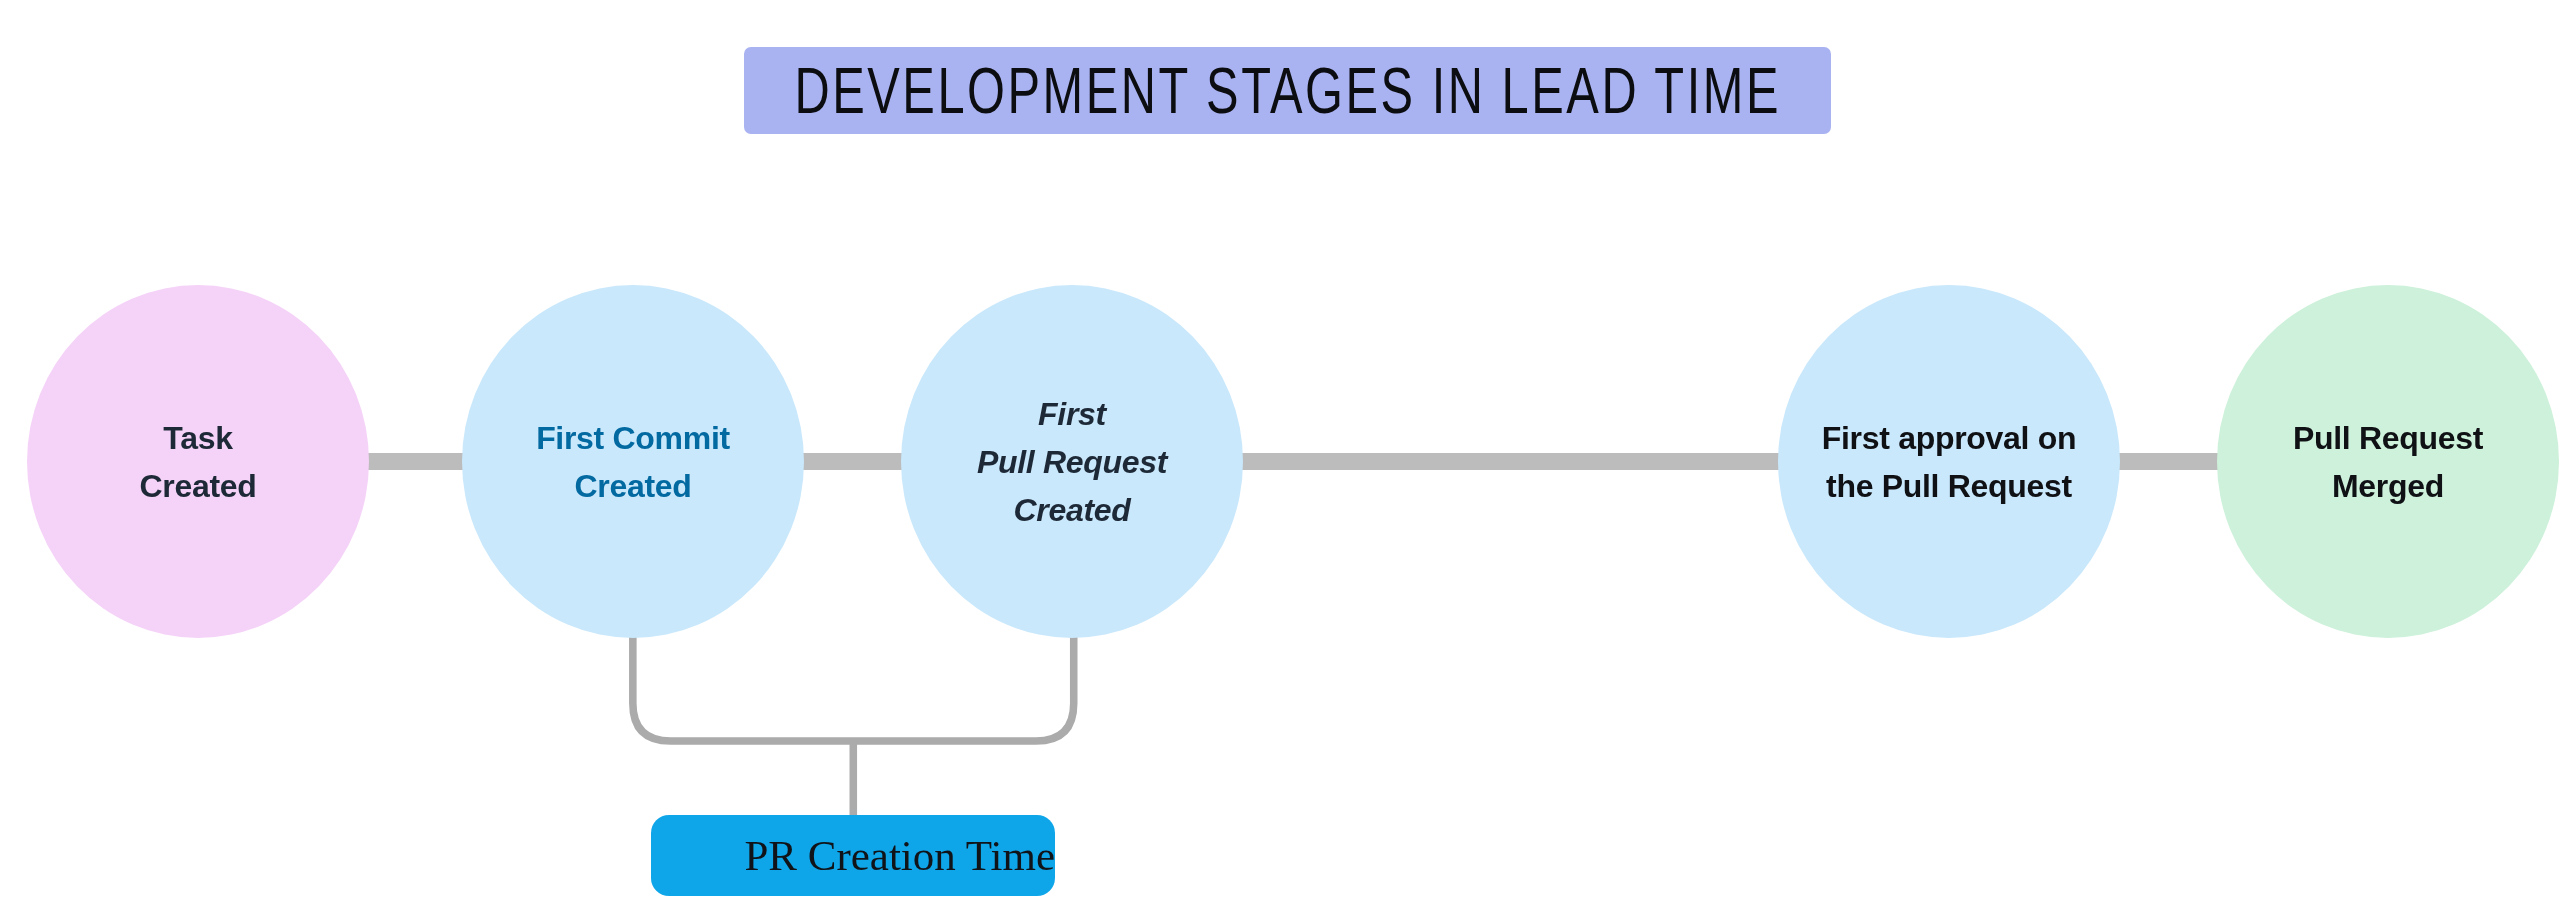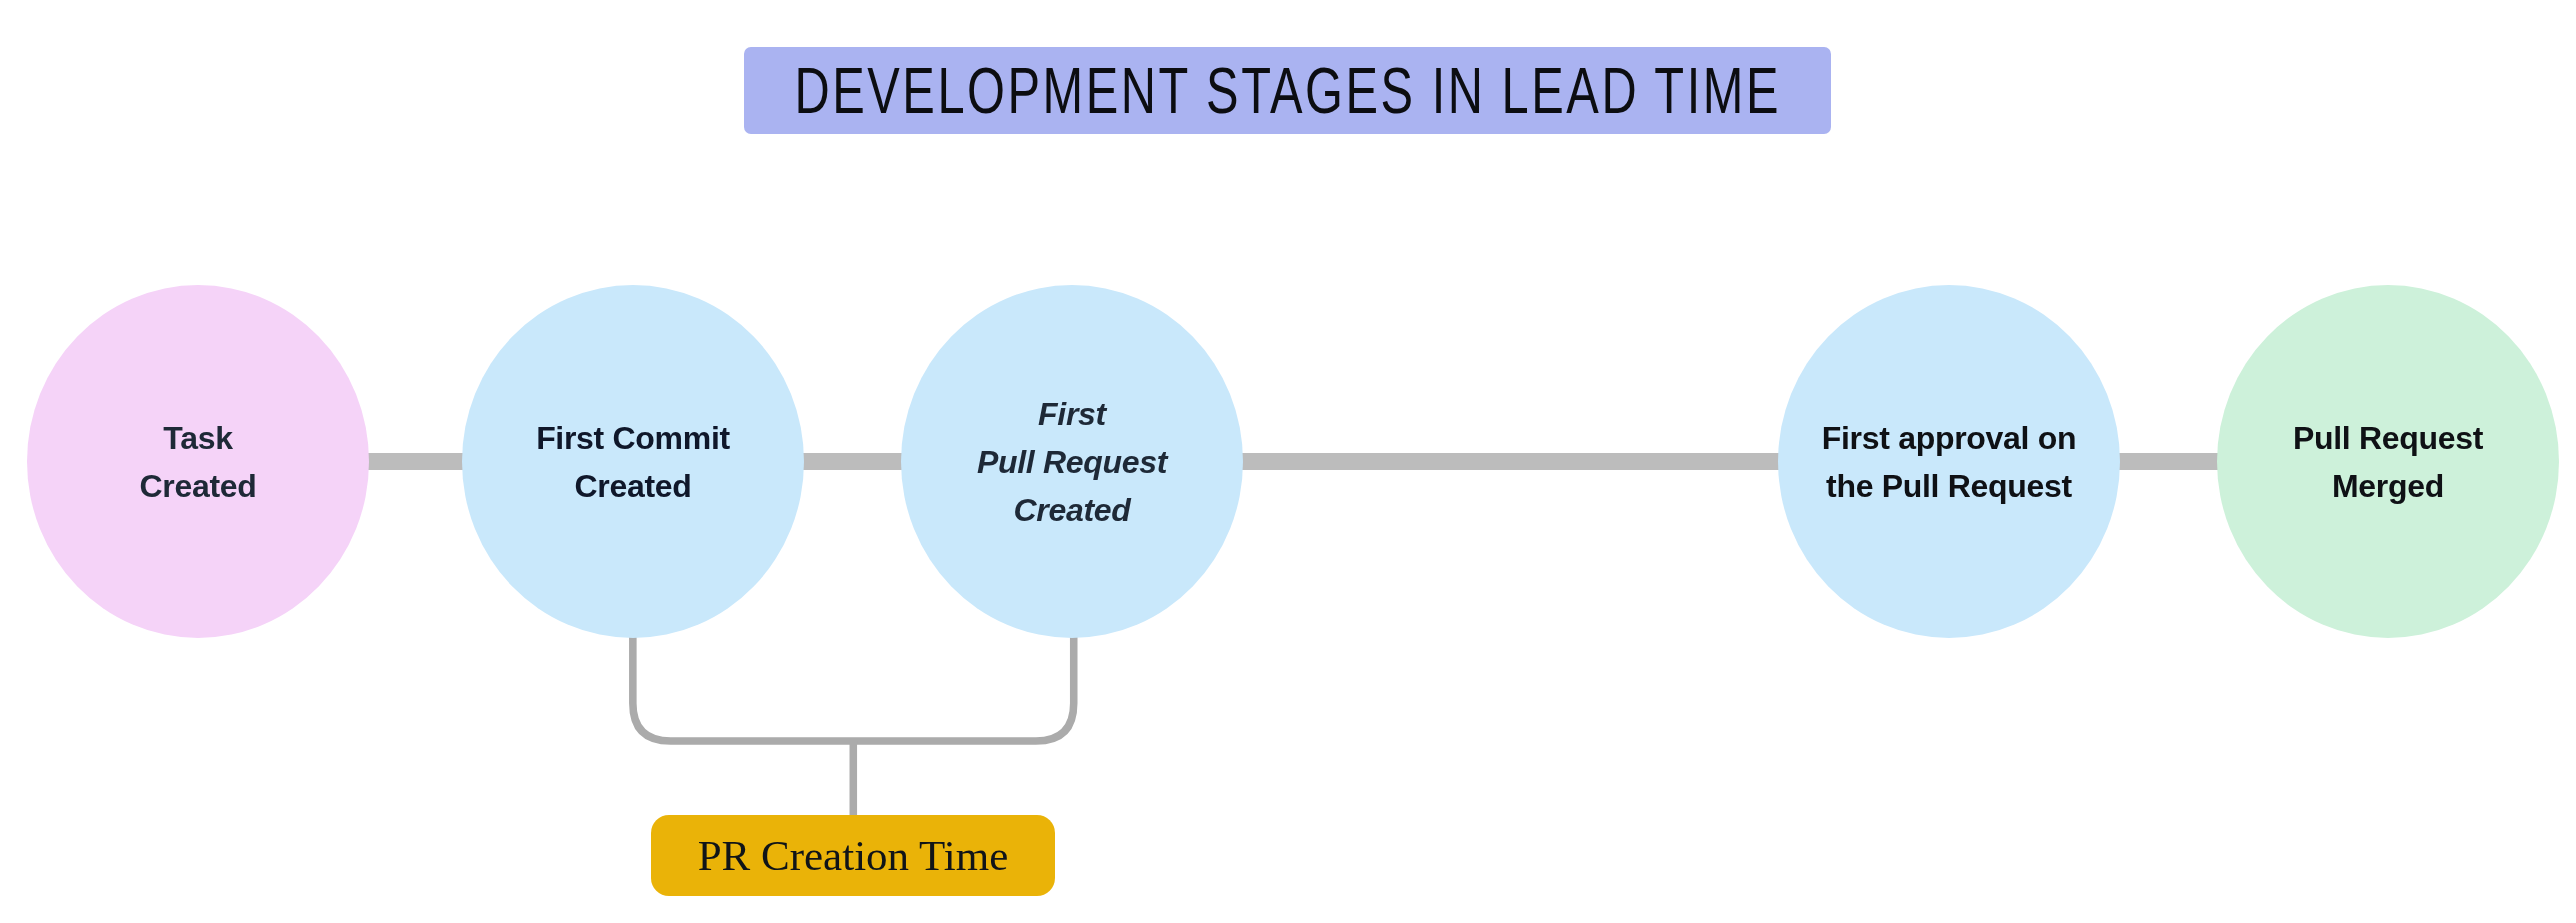--- a/index.html
+++ b/index.html
@@ -105,35 +105,35 @@
   <svg class="bracket-svg" viewBox="0 0 3750 1344">
     <path d="M 921 905 L 921 1024 Q 921 1079 976 1079 L 1508 1079 Q 1563 1079 1563 1024 L 1563 905" fill="none" stroke-width="11" stroke="#ababab"></path>
     <path d="M 1242 1079 L 1242 1192" fill="none" stroke-width="11" stroke="#ababab"></path>
   </svg>
 
   <div class="stage-circle pos-1" style="background-color: rgb(245, 211, 248);">
     <span class="stage-label" style="color: rgb(30, 41, 55);">Task
 Created</span>
   </div>
   <div class="stage-circle pos-2" style="background-color: rgb(201, 232, 251);">
-    <span class="stage-label" style="color: #0f172a;">First Commit
+    <span class="stage-label" style="color: #0369a1;">First Commit
 Created</span>
   </div>
   <div class="stage-circle pos-3" style="background-color: rgb(201, 232, 251);">
     <span class="stage-label" style="color: rgb(30, 41, 55);">First
 Pull Request
 Created</span>
   </div>
   <div class="stage-circle pos-5" style="background-color: rgb(201, 232, 251);">
     <span class="stage-label" style="color: rgb(15, 17, 21);">First approval on
 the Pull Request</span>
   </div>
   <div class="stage-circle pos-6" style="background-color: rgb(205, 241, 218);">
     <span class="stage-label" style="color: rgb(15, 17, 21);">Pull Request
 Merged</span>
   </div>
 
-  <div class="pr-box" style="background-color: #eab308;">
+  <div class="pr-box" style="background-color: #0ea5e9; justify-content: flex-end;">
     <span class="pr-label" style="color: rgb(16, 20, 24);">PR Creation Time</span>
   </div>
 
 </div>
 
 
 </body></html>

